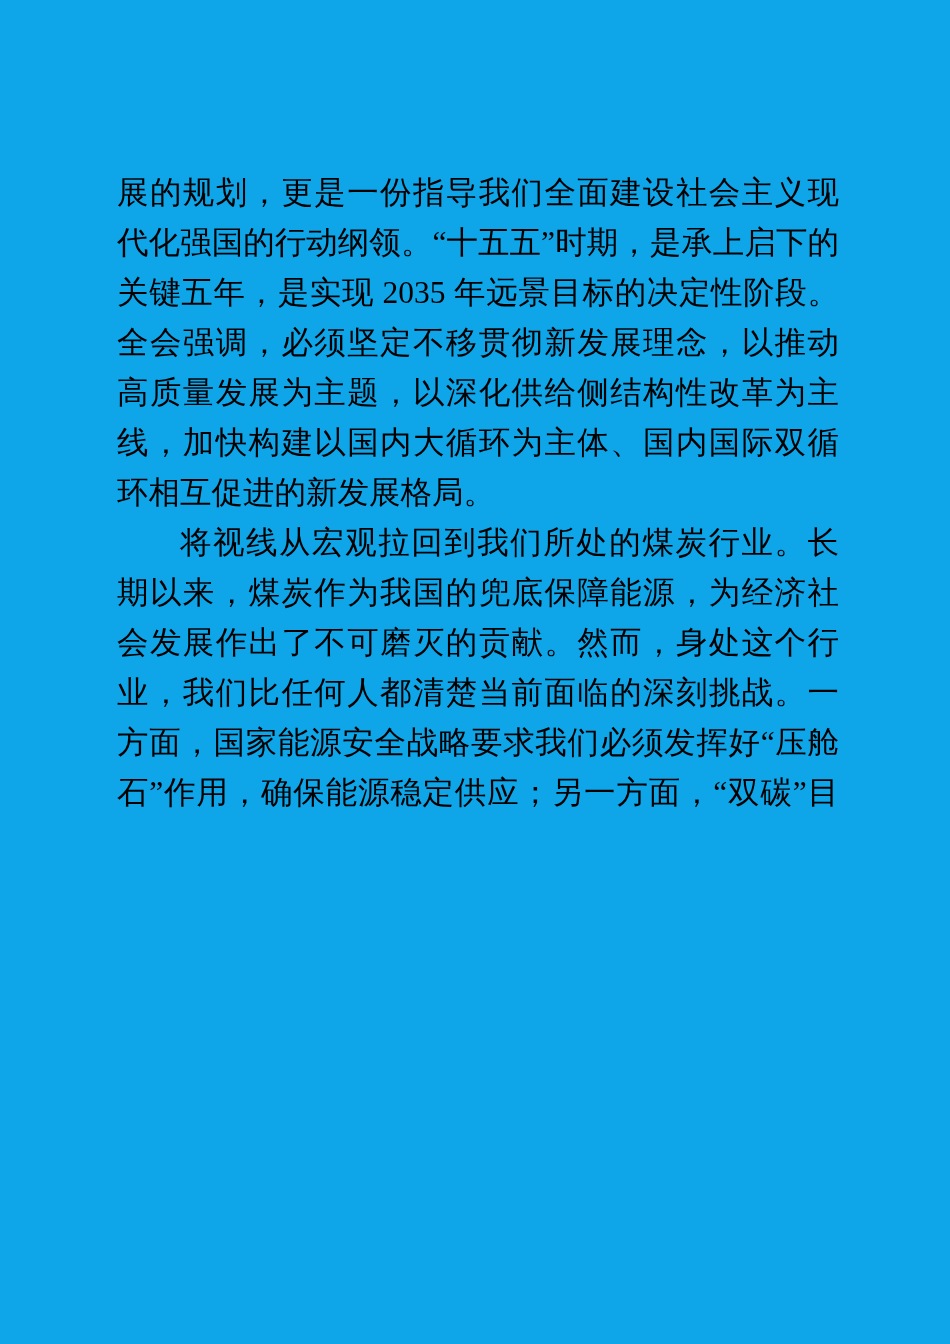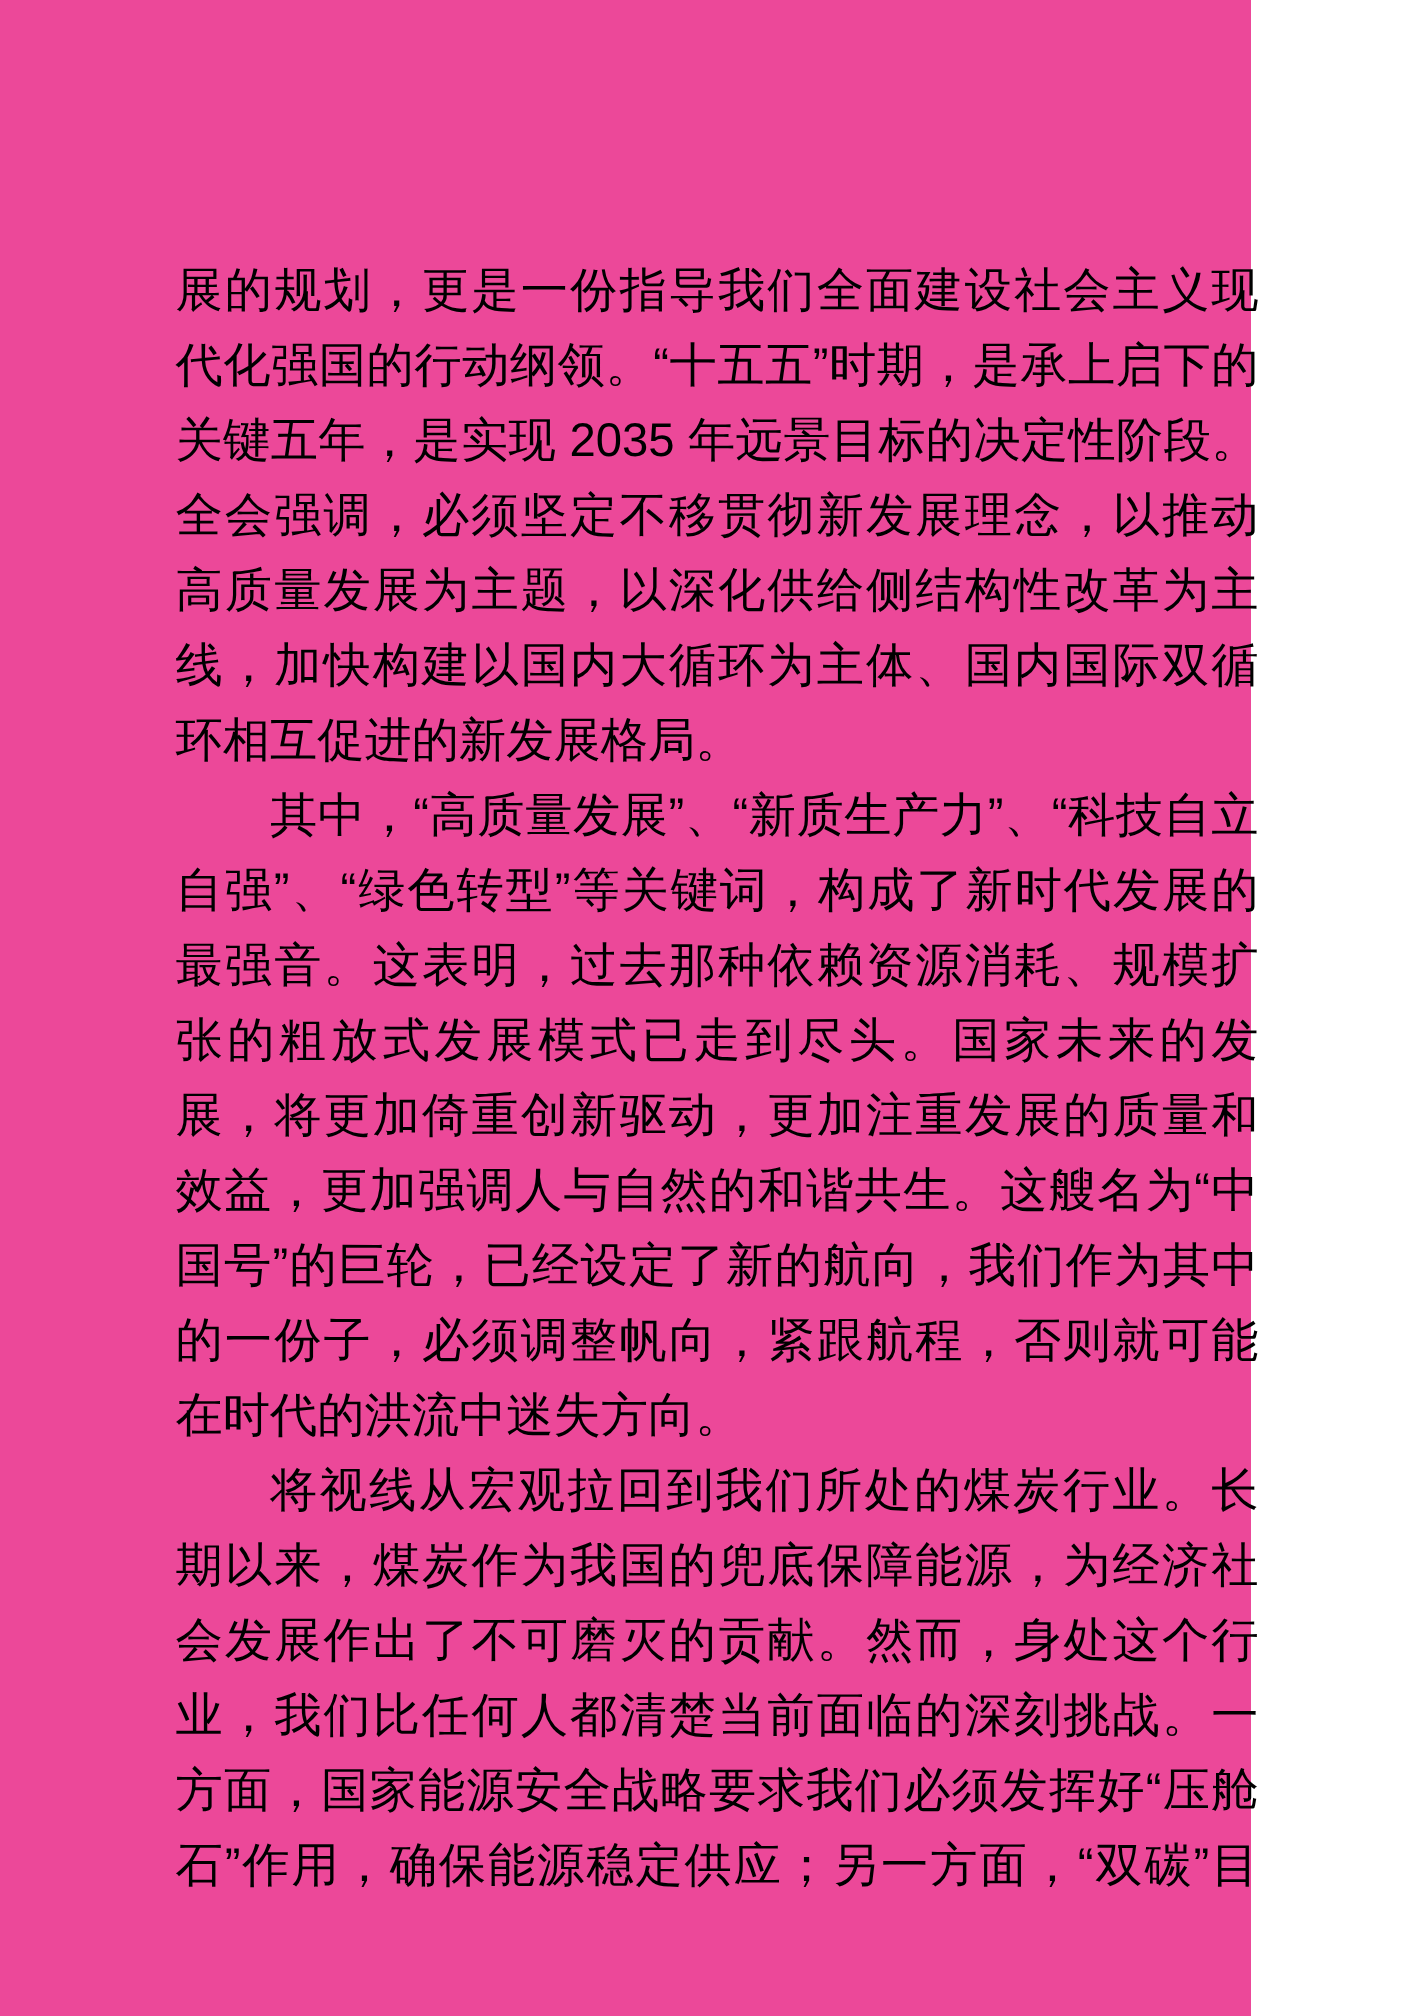--- a/index.html
+++ b/index.html
@@ -9,24 +9,25 @@
   body {
     width: 950px;
     height: 1344px;
     background: #ffffff;
     font-family: "Liberation Sans", "DejaVu Sans", sans-serif;
     overflow: hidden;
   }
 
   .page {
     position: relative;
-    width: 834px;
+    width: 950px;
     height: 1344px;
-    background: #ec4899;
+    background: #0ea5e9;
     box-sizing: border-box;
+    font-family: Liberation Serif, serif;
   }
 
   .text-column {
     position: absolute;
     left: 117px;
     top: 168px;
     width: 722px;
   }
 
   p.para {
@@ -71,19 +72,18 @@
   }
 </style>
 </head>
 <body>
 
 <div class="page">
   <div class="text-column">
 
     <p class="para cont ragged-last">展的规划，更是一份指导我们全面建设社会主义现代化强国的行动纲领。“十五五”时期，是承上启下的关键五年，是实现 2035 年远景目标的决定性阶段。全会强调，必须坚定不移贯彻新发展理念，以推动高质量发展为主题，以深化供给侧结构性改革为主线，加快构建以国内大循环为主体、国内国际双循环相互促进的新发展格局。</p>
 
-    <p class="para indent ragged-last">其中，“高质量发展”、“新质生产力”、“科技自立自强”、“绿色转型”等关键词，构成了新时代发展的最强音。这表明，过去那种依赖资源消耗、规模扩张的粗放式发展模式已走到尽头。国家未来的发展，将更加倚重创新驱动，更加注重发展的质量和效益，更加强调人与自然的和谐共生。这艘名为“中国号”的巨轮，已经设定了新的航向，我们作为其中的一份子，必须调整帆向，紧跟航程，否则就可能在时代的洪流中迷失方向。</p>
 
 
     <p class="para indent">将视线从宏观拉回到我们所处的煤炭行业。长期以来，煤炭作为我国的兜底保障能源，为经济社会发展作出了不可磨灭的贡献。然而，身处这个行业，我们比任何人都清楚当前面临的深刻挑战。一方面，国家能源安全战略要求我们必须发挥好“压舱石”作用，确保能源稳定供应；另一方面，“双碳”目</p>
 
   </div>
 </div>
 
 </body></html>

